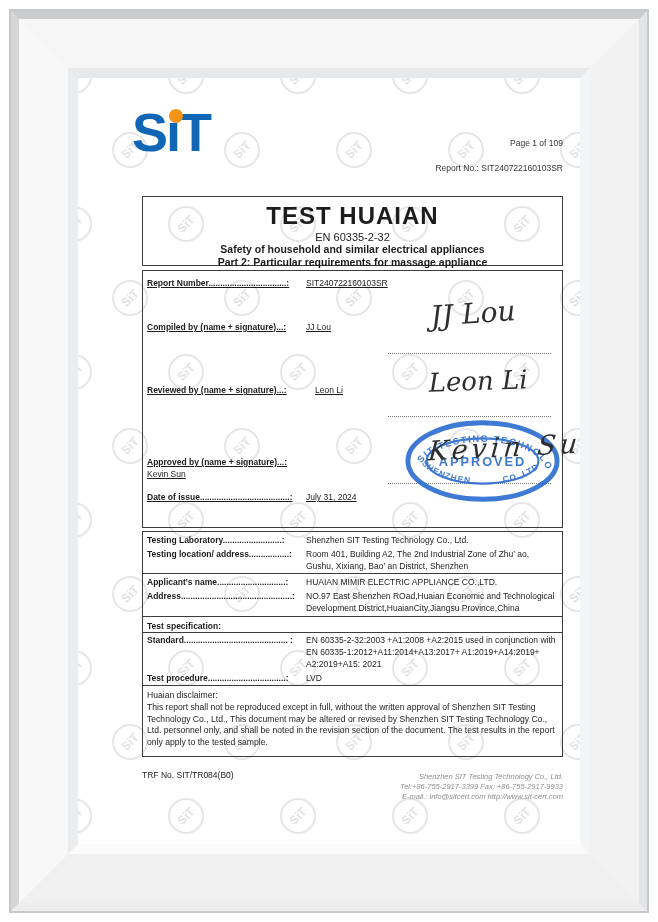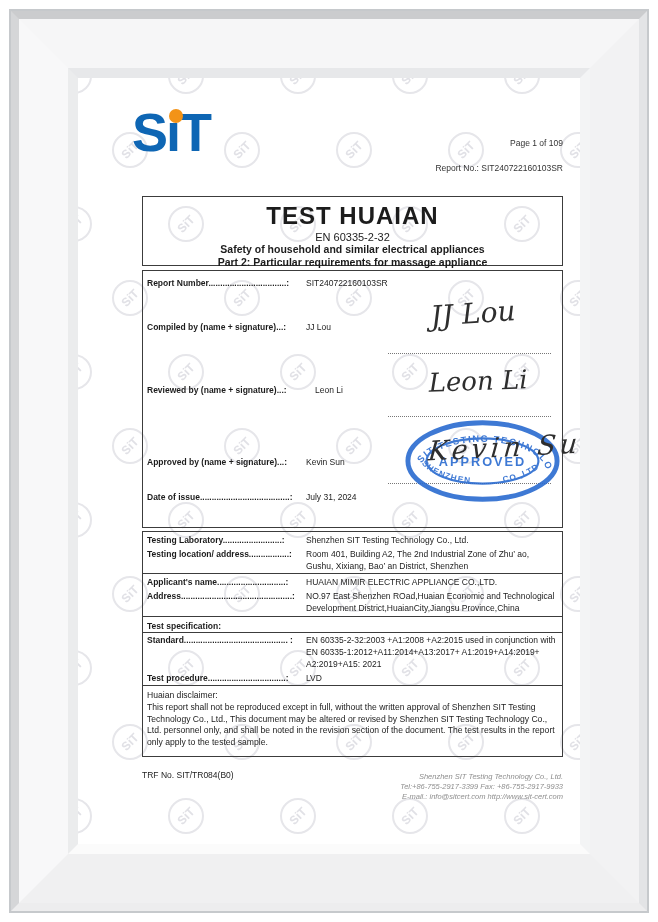--- a/index.html
+++ b/index.html
@@ -23,21 +23,21 @@
   .hdr-right{position:absolute;right:17px;text-align:right;font-size:8.5px;color:#333;}
   .pageinfo{top:60px;}
   .reportno{top:85px;}
   
   .blk{position:absolute;left:64px;width:421px;box-sizing:border-box;border:1.5px solid #3c3c3c;background:transparent;}
   .titleblk{top:118px;height:70px;text-align:center;}
   .titleblk .t1{font-size:24px;font-weight:bold;letter-spacing:1px;margin-top:5px;}
   .titleblk .t2{font-size:11px;font-weight:normal;margin-top:1px;}
   .titleblk .t3,.titleblk .t4{font-size:10.5px;font-weight:bold;line-height:13px;}
   .mainblk{top:192px;height:258px;}
-  .row-abs{position:absolute;left:0;width:100%;display:flex;box-sizing:border-box;padding-left:4px;font-size:8.5px;line-height:12px;}
+  .row-abs{position:absolute;left:0;width:100%;display:flex;box-sizing:border-box;padding-left:4px;font-size:8.5px;line-height:12px;text-decoration:underline;}
   .lbl{width:159px;flex:none;font-weight:bold;white-space:nowrap;overflow:hidden;}
   .val{flex:1;padding-right:4px;}
   .sig{position:absolute;font-family:"DejaVu Serif",serif;font-style:italic;color:#2e2e2e;text-align:center;}
   .sig1{left:250px;top:26px;width:160px;font-size:28px;transform:rotate(-4deg);}
   .sig2{left:255px;top:95px;width:160px;font-size:26px;transform:rotate(-2deg);}
   .sig3{left:230px;top:160px;width:285px;font-size:27px;letter-spacing:4px;transform:rotate(-3deg) skewX(-8deg);z-index:4;}
   .sigline{position:absolute;left:245px;width:163px;height:0;border-bottom:1.5px dotted #777;}
   .sl1{top:82px;} .sl2{top:145px;} .sl3{top:212px;}
   .stamp{position:absolute;left:261px;top:148px;width:157px;height:84px;z-index:3;opacity:.9;}
   .flowblk{font-size:8.5px;}
@@ -149,21 +149,21 @@
                   <div class="sig sig1">JJ Lou</div>
                   <div class="sigline sl1"></div>
 
                   <div class="row-abs" style="top:113px;gap:9px;">
                     <span class="lbl">Reviewed by (name + signature)...:</span>
                     <span class="val">Leon Li</span>
                   </div>
                   <div class="sig sig2">Leon Li</div>
                   <div class="sigline sl2"></div>
 
-                  <div class="row-abs" style="top:185px;">
+                  <div class="row-abs" style="top:185px;flex-direction:column;">
                     <span class="lbl">Approved by (name + signature)...:</span>
                     <span class="val">Kevin Sun</span>
                   </div>
                   <svg class="stamp" viewBox="0 0 160 84">
                     <ellipse cx="80" cy="42" rx="76" ry="39" fill="none" stroke="#2a6bd0" stroke-width="5"></ellipse>
                     <ellipse cx="80" cy="42" rx="57" ry="23" fill="none" stroke="#2a6bd0" stroke-width="2.2"></ellipse>
                     <path id="arcTop" d="M 16,48 A 65,31 0 0 1 144,48" fill="none"></path>
                     <path id="arcBot" d="M 14,38 A 67,33 0 0 0 146,38" fill="none"></path>
                     <text font-size="9.5" font-weight="bold" fill="#2a6bd0" letter-spacing="1.5">
                       <textPath href="#arcTop" startOffset="4">SIT TESTING TECHNOLO</textPath>

